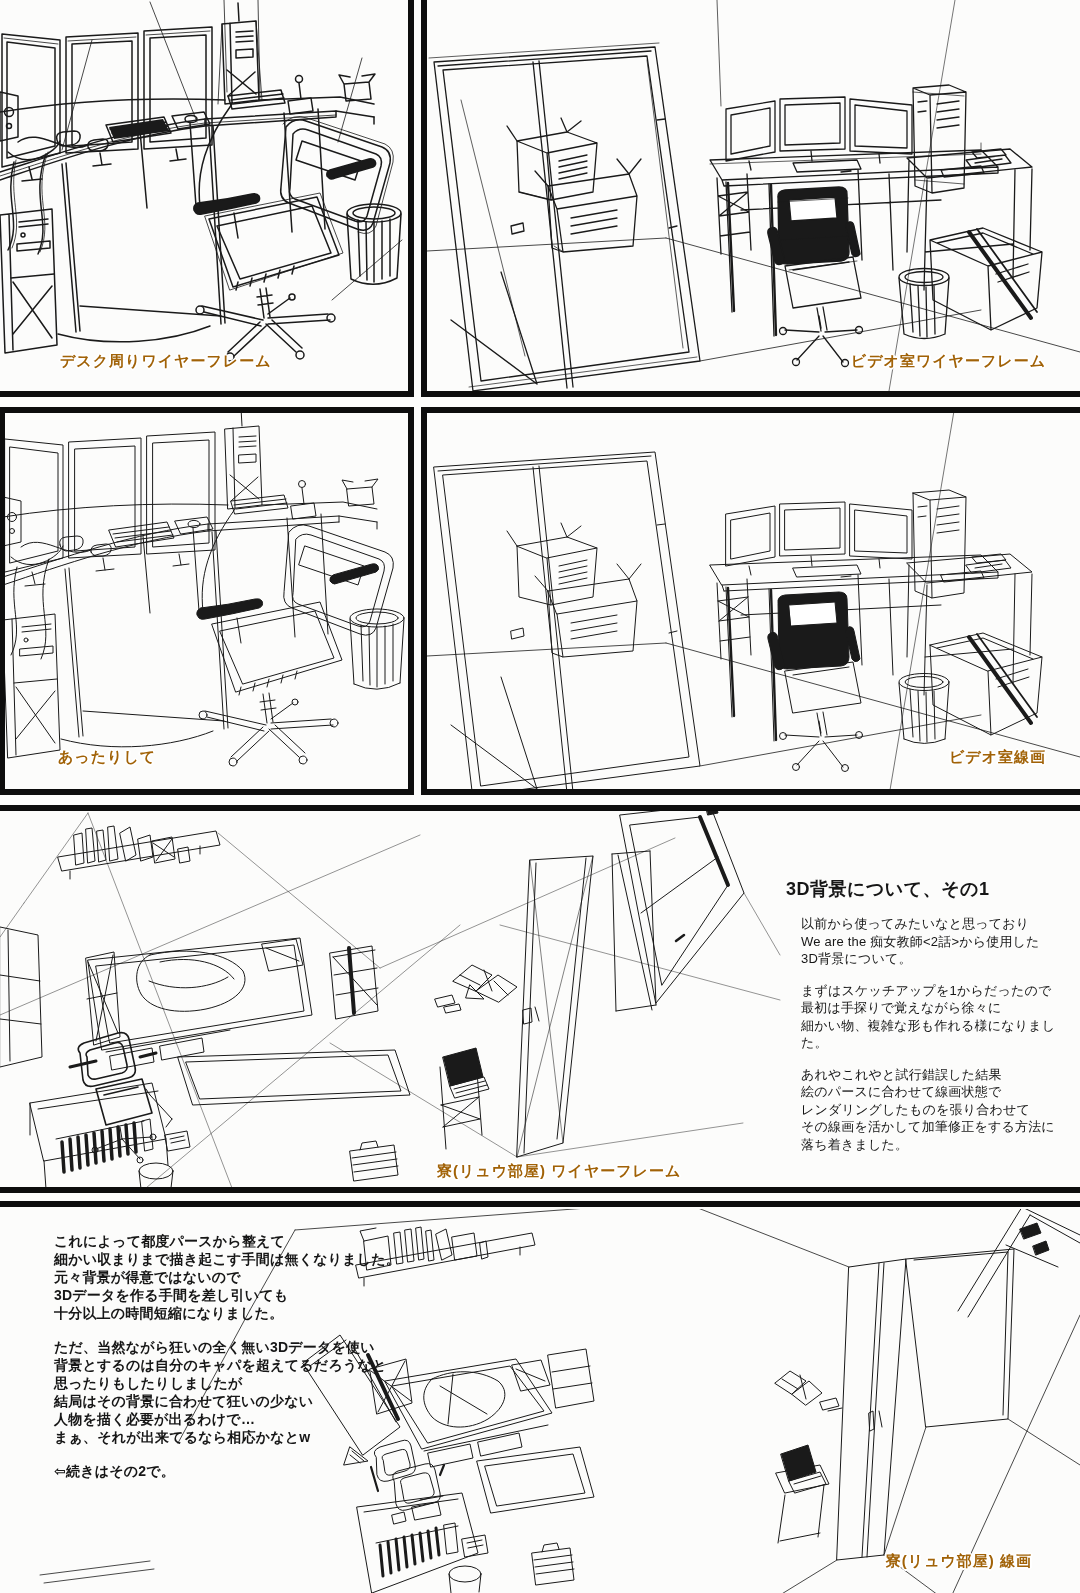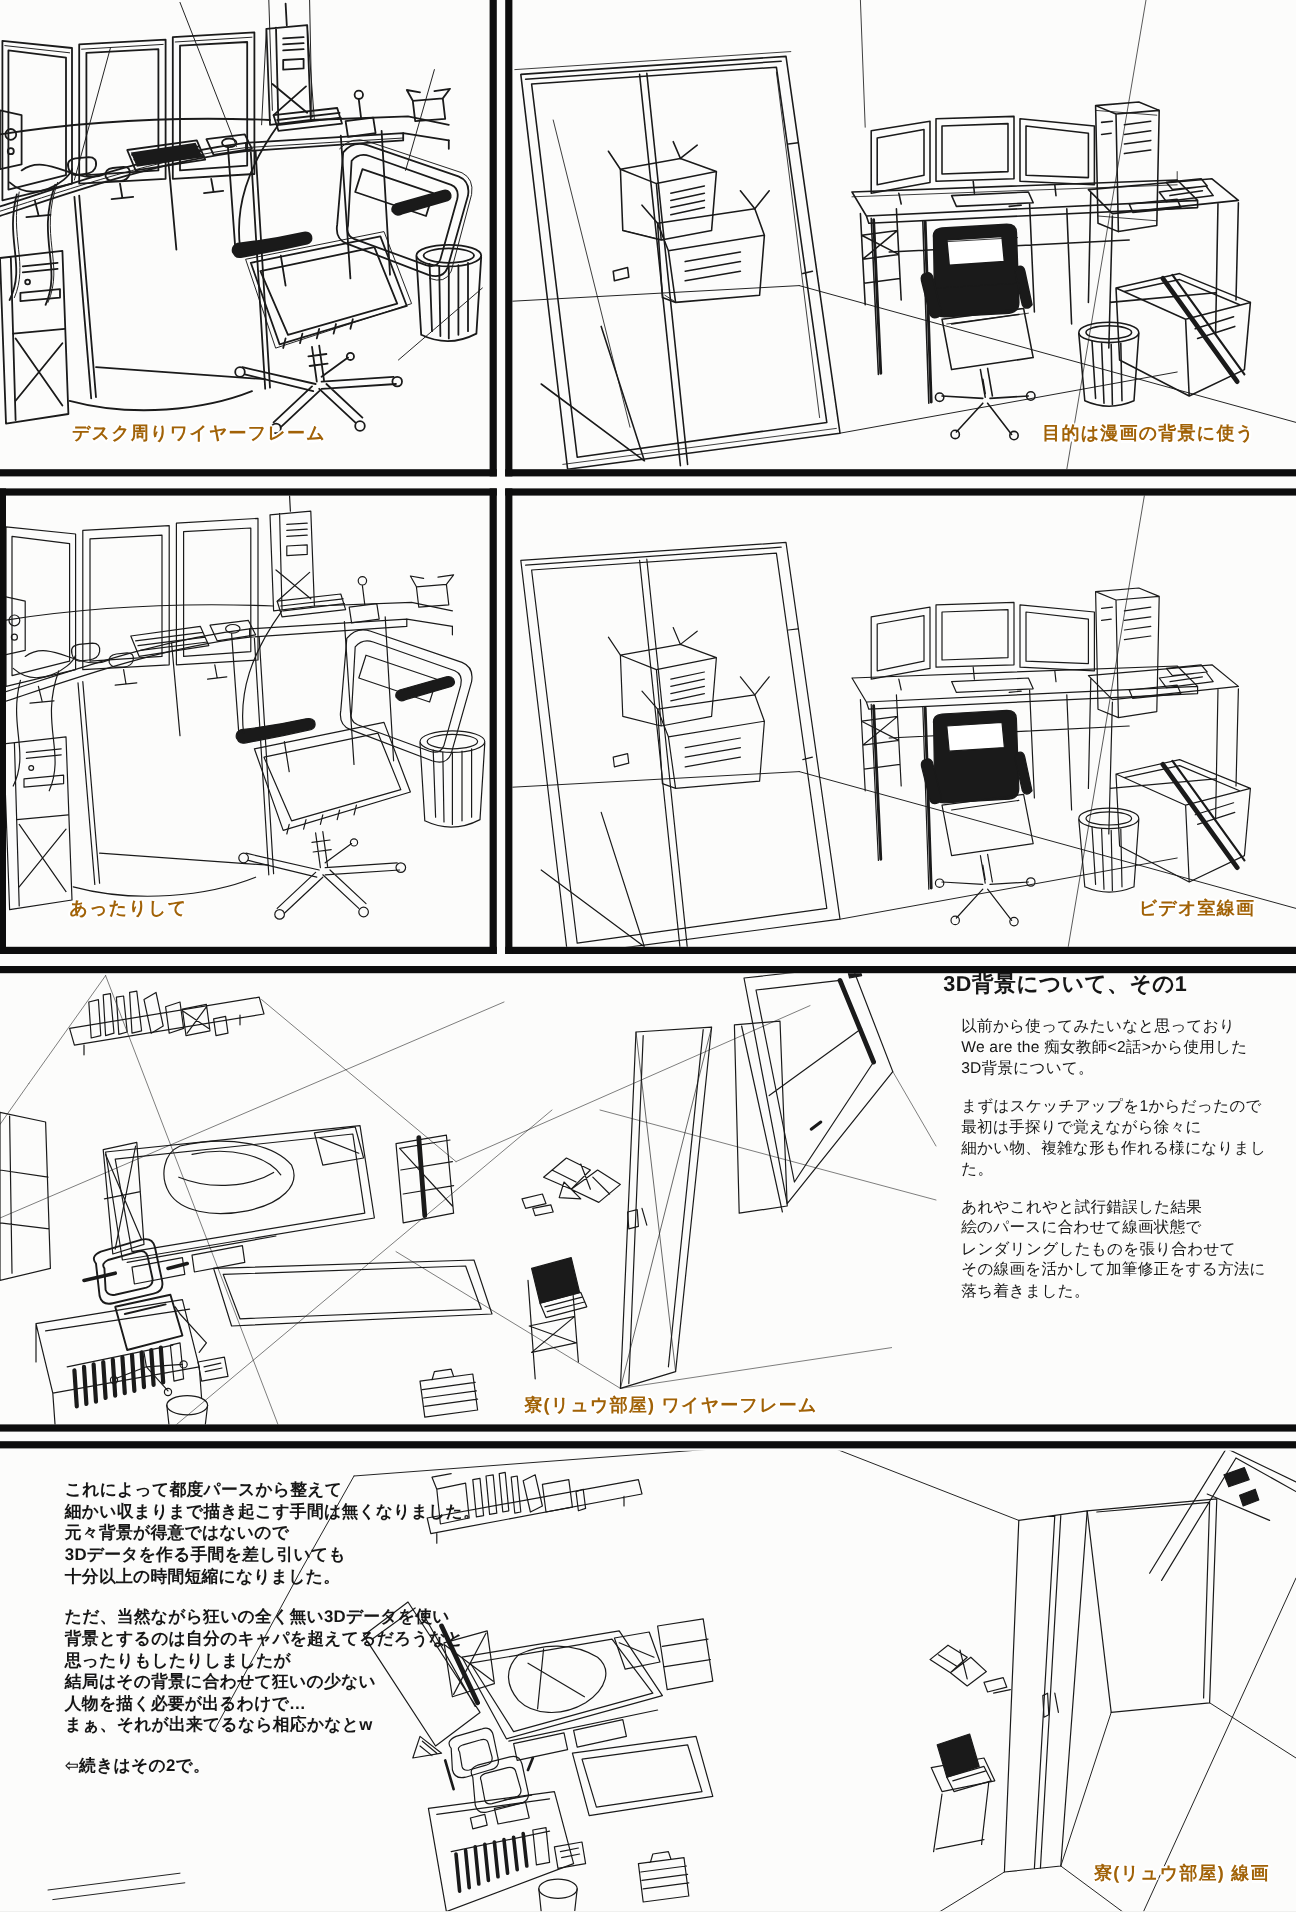--- a/index.html
+++ b/index.html
@@ -250,27 +250,27 @@
       <path d="M869,210 L873,208 L874,226 L870,228 Z M879,208 L882,224"></path>
       <path d="M906,56 L1014,46 L1008,216 L926,224 Z M914,57 L1008,49 M1008,49 L1003,212"></path>
       <path stroke-width="0.8" d="M926,224 L884,352"></path>
       <path d="M958,108 L1022,4 M968,114 L1030,12 M1022,4 L1080,32 M1030,12 L1080,40 M1006,42 L1058,64"></path>
       <path fill="#1a1a1a" d="M1020,26 L1037,20 L1041,30 L1024,36 Z M1033,43 L1046,38 L1049,47 L1036,52 Z"></path>
       <path stroke-width="0.8" d="M1080,112 L952,392 M1008,216 L1080,262 M884,352 L938,392 M837,357 L780,392 M40,372 L150,358 M44,380 L154,366"></path>
     </g>
   </svg>
 
   <div class="cap" style="left:60px;top:352px">デスク周りワイヤーフレーム</div>
-  <div class="cap" style="right:34px;top:352px">目的は漫画の背景に使う</div>
+  <div class="cap" style="right:34px;top:352px">ビデオ室ワイヤーフレーム</div>
   <div class="cap" style="left:58px;top:748px">あったりして</div>
   <div class="cap" style="right:34px;top:748px">ビデオ室線画</div>
   <div class="cap" style="left:437px;top:1162px">寮(リュウ部屋) ワイヤーフレーム</div>
-  <div class="cap" style="right:22px;top:1552px">寮(リュウ部屋) 線画</div>
-
-  <div class="article" style="left:786px;top:808px;width:292px">
+  <div class="cap" style="right:48px;top:1552px">寮(リュウ部屋) 線画</div>
+
+  <div class="article" style="left:786px;top:877px;width:292px">
     <h2>3D背景について、その1</h2>
     <p>以前から使ってみたいなと思っており
 We are the 痴女教師&lt;2話&gt;から使用した
 3D背景について。</p>
     <p>まずはスケッチアップを1からだったので
 最初は手探りで覚えながら徐々に
 細かい物、複雑な形も作れる様になりました。</p>
     <p>あれやこれやと試行錯誤した結果
 絵のパースに合わせて線画状態で
 レンダリングしたものを張り合わせて

